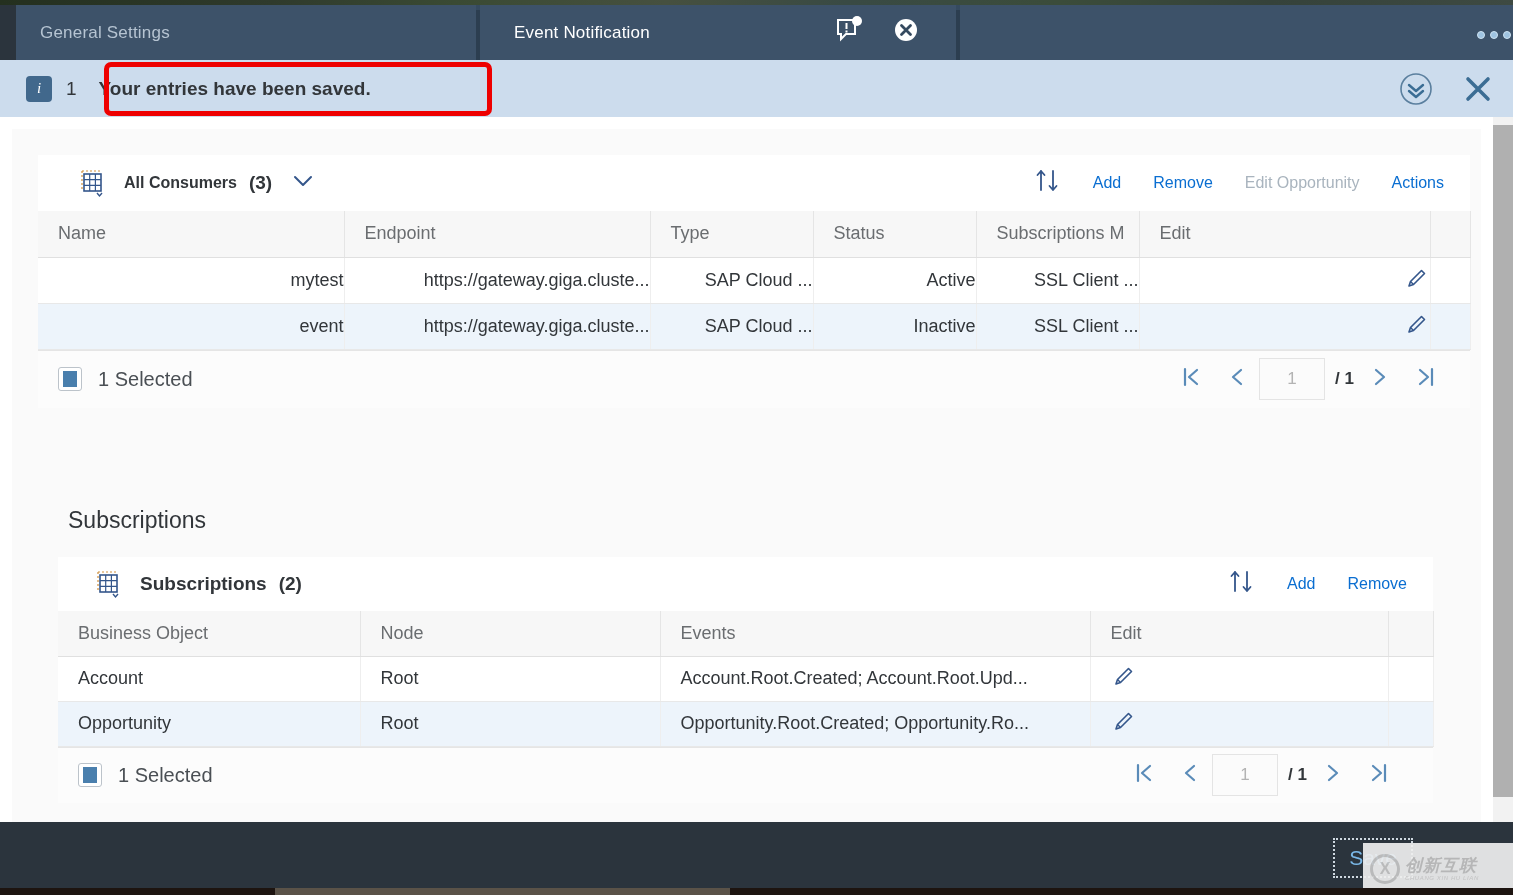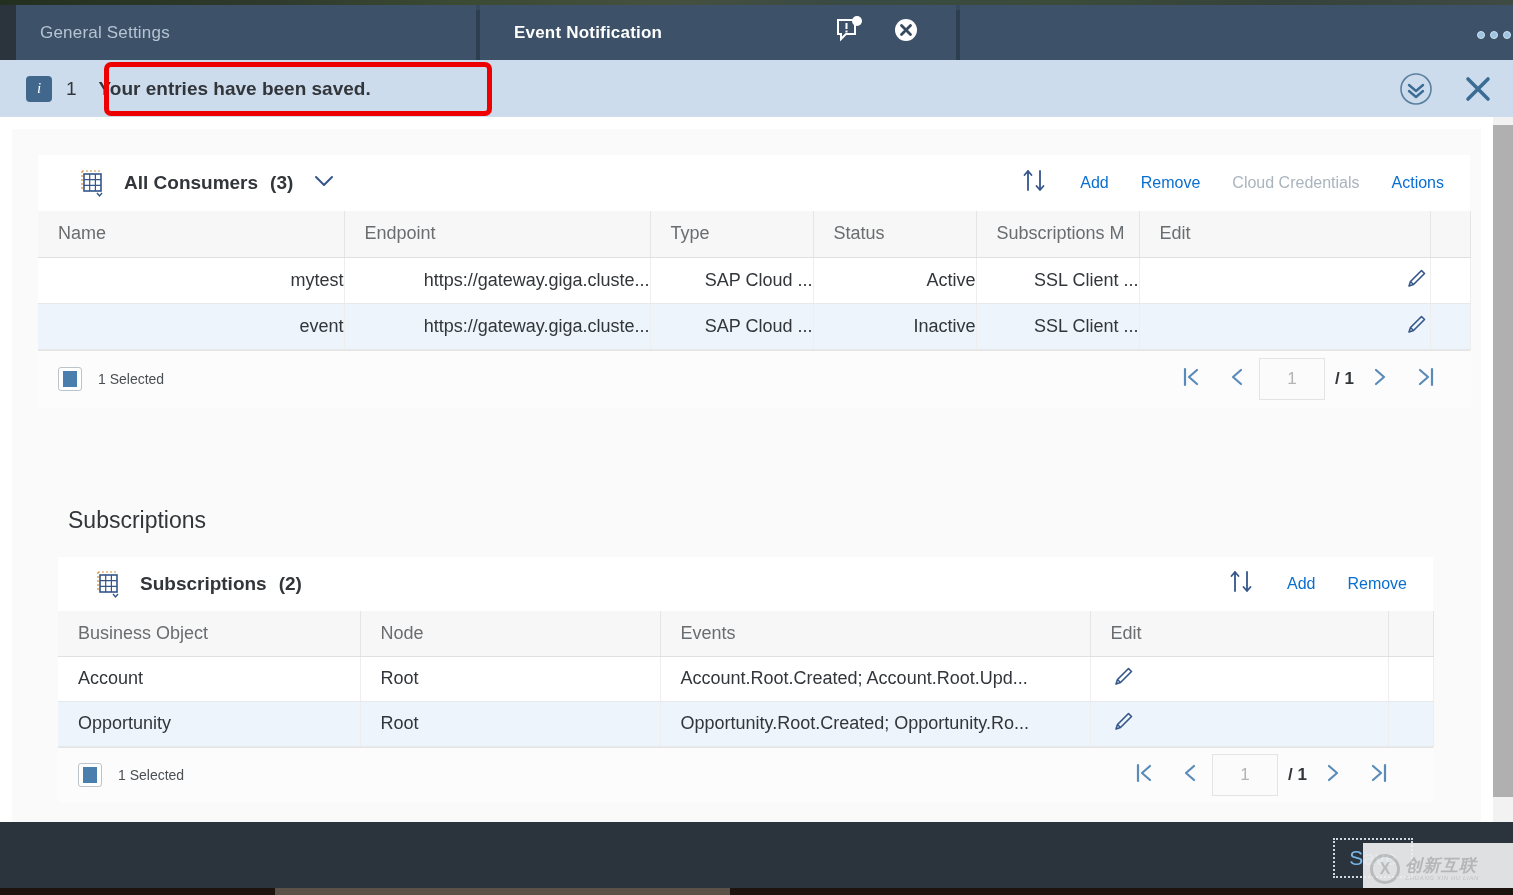--- a/index.html
+++ b/index.html
@@ -31,21 +31,20 @@
   .tab-general { left: 0; width: 460px; background: #3d5269; }
   .tab-general .tab-label {
     margin-left: 24px; color: #b6c4d2; font-size: 17px; letter-spacing: .2px;
   }
   .tab-sep { position: absolute; top: 5px; width: 4px; height: 55px; background: #2c3e50; }
   .sep1 { left: 460px; }
   .sep2 { left: 940px; }
   .tab-event {
     left: 464px; width: 476px; background: #3d5269;
     justify-content: flex-start;
-    font-weight: bold;
   }
   .tab-event .tab-label {
     margin-left: 34px; color: #ffffff; font-size: 17px; letter-spacing: .2px;
   }
   .tab-icons { position: absolute; right: 38px; top: 13px; display: flex; gap: 36px; align-items: center; }
   .ico-msg { position: relative; width: 22px; height: 24px; }
   .ico-msg svg { display: block; }
   .ico-msg .dot {
     position: absolute; right: -4px; top: -2px;
     width: 10px; height: 10px; border-radius: 50%; background: #ffffff;
@@ -113,21 +112,21 @@
 
   .tbl-toolbar {
     display: flex; align-items: center;
     background: #ffffff;
   }
   .variant {
     display: flex; align-items: center; gap: 16px;
     cursor: pointer;
   }
   .grid-icon { position: relative; width: 30px; height: 30px; }
-  .variant-title { font-size: 19px; font-weight: bold; color: #32363a; }
+  .variant-title { font-size: 16px; font-weight: bold; color: #32363a; }
   .variant-count { font-size: 19px; font-weight: bold; color: #32363a; margin-left: -4px; }
   .variant-chev { margin-left: 4px; }
 
   .tbar-actions { margin-left: auto; display: flex; align-items: center; }
   .tbar-btn {
     font-size: 16px; color: #0a6ed1; padding: 0 16px; cursor: pointer;
     white-space: nowrap;
   }
   .tbar-btn.disabled { color: #a9b4be; cursor: default; }
   .sort-icon { padding: 0 14px; cursor: pointer; }
@@ -152,21 +151,21 @@
   .tbl-footer {
     display: flex; align-items: center;
     background: #fcfcfc; border-top: 1px solid #e5e5e5;
   }
   .sel-check {
     width: 24px; height: 24px; border: 1px solid #bcc3ca; border-radius: 3px;
     background: #fff; display: flex; align-items: center; justify-content: center;
     cursor: pointer;
   }
   .sel-check i { display: block; width: 14px; height: 16px; background: #4a7fad; }
-  .sel-label { margin-left: 16px; font-size: 14px; color: #4a4f54; }
+  .sel-label { margin-left: 16px; font-size: 20px; color: #4a4f54; }
   .pager { margin-left: auto; display: flex; align-items: center; gap: 0; }
   .pg-btn { padding: 0 14px; cursor: pointer; color: #5a8bb8; }
   .pg-input {
     width: 66px; height: 42px; border: 1px solid #e4e4e4; background: #fbfbfb;
     display: flex; align-items: center; justify-content: center;
     color: #b3b3b3; font-size: 17px; cursor: text;
   }
   .pg-total { font-size: 17px; color: #32363a; font-weight: bold; margin-left: 10px; margin-right: 4px; }
 
   
@@ -316,21 +315,21 @@
 
           <span class="tbar-actions">
             <span class="sort-icon">
               <svg width="30" height="30" viewBox="0 0 30 30">
                 <path d="M8 24 V5 M8 5 L4.5 9 M8 5 L11.5 9" fill="none" stroke="#34568b" stroke-width="1.8" stroke-linecap="round" stroke-linejoin="round"></path>
                 <path d="M20 5 V24 M20 24 L16.5 20 M20 24 L23.5 20" fill="none" stroke="#34568b" stroke-width="1.8" stroke-linecap="round" stroke-linejoin="round"></path>
               </svg>
             </span>
             <span class="tbar-btn">Add</span>
             <span class="tbar-btn">Remove</span>
-            <span class="tbar-btn disabled">Cloud Credentials</span>
+            <span class="tbar-btn disabled">Edit Opportunity</span>
             <span class="tbar-btn">Actions</span>
           </span>
         </div>
 
         <table class="grid">
           <colgroup>
             <col style="width:306px">
               <col style="width:306px">
               <col style="width:163px">
             <col style="width:163px">

